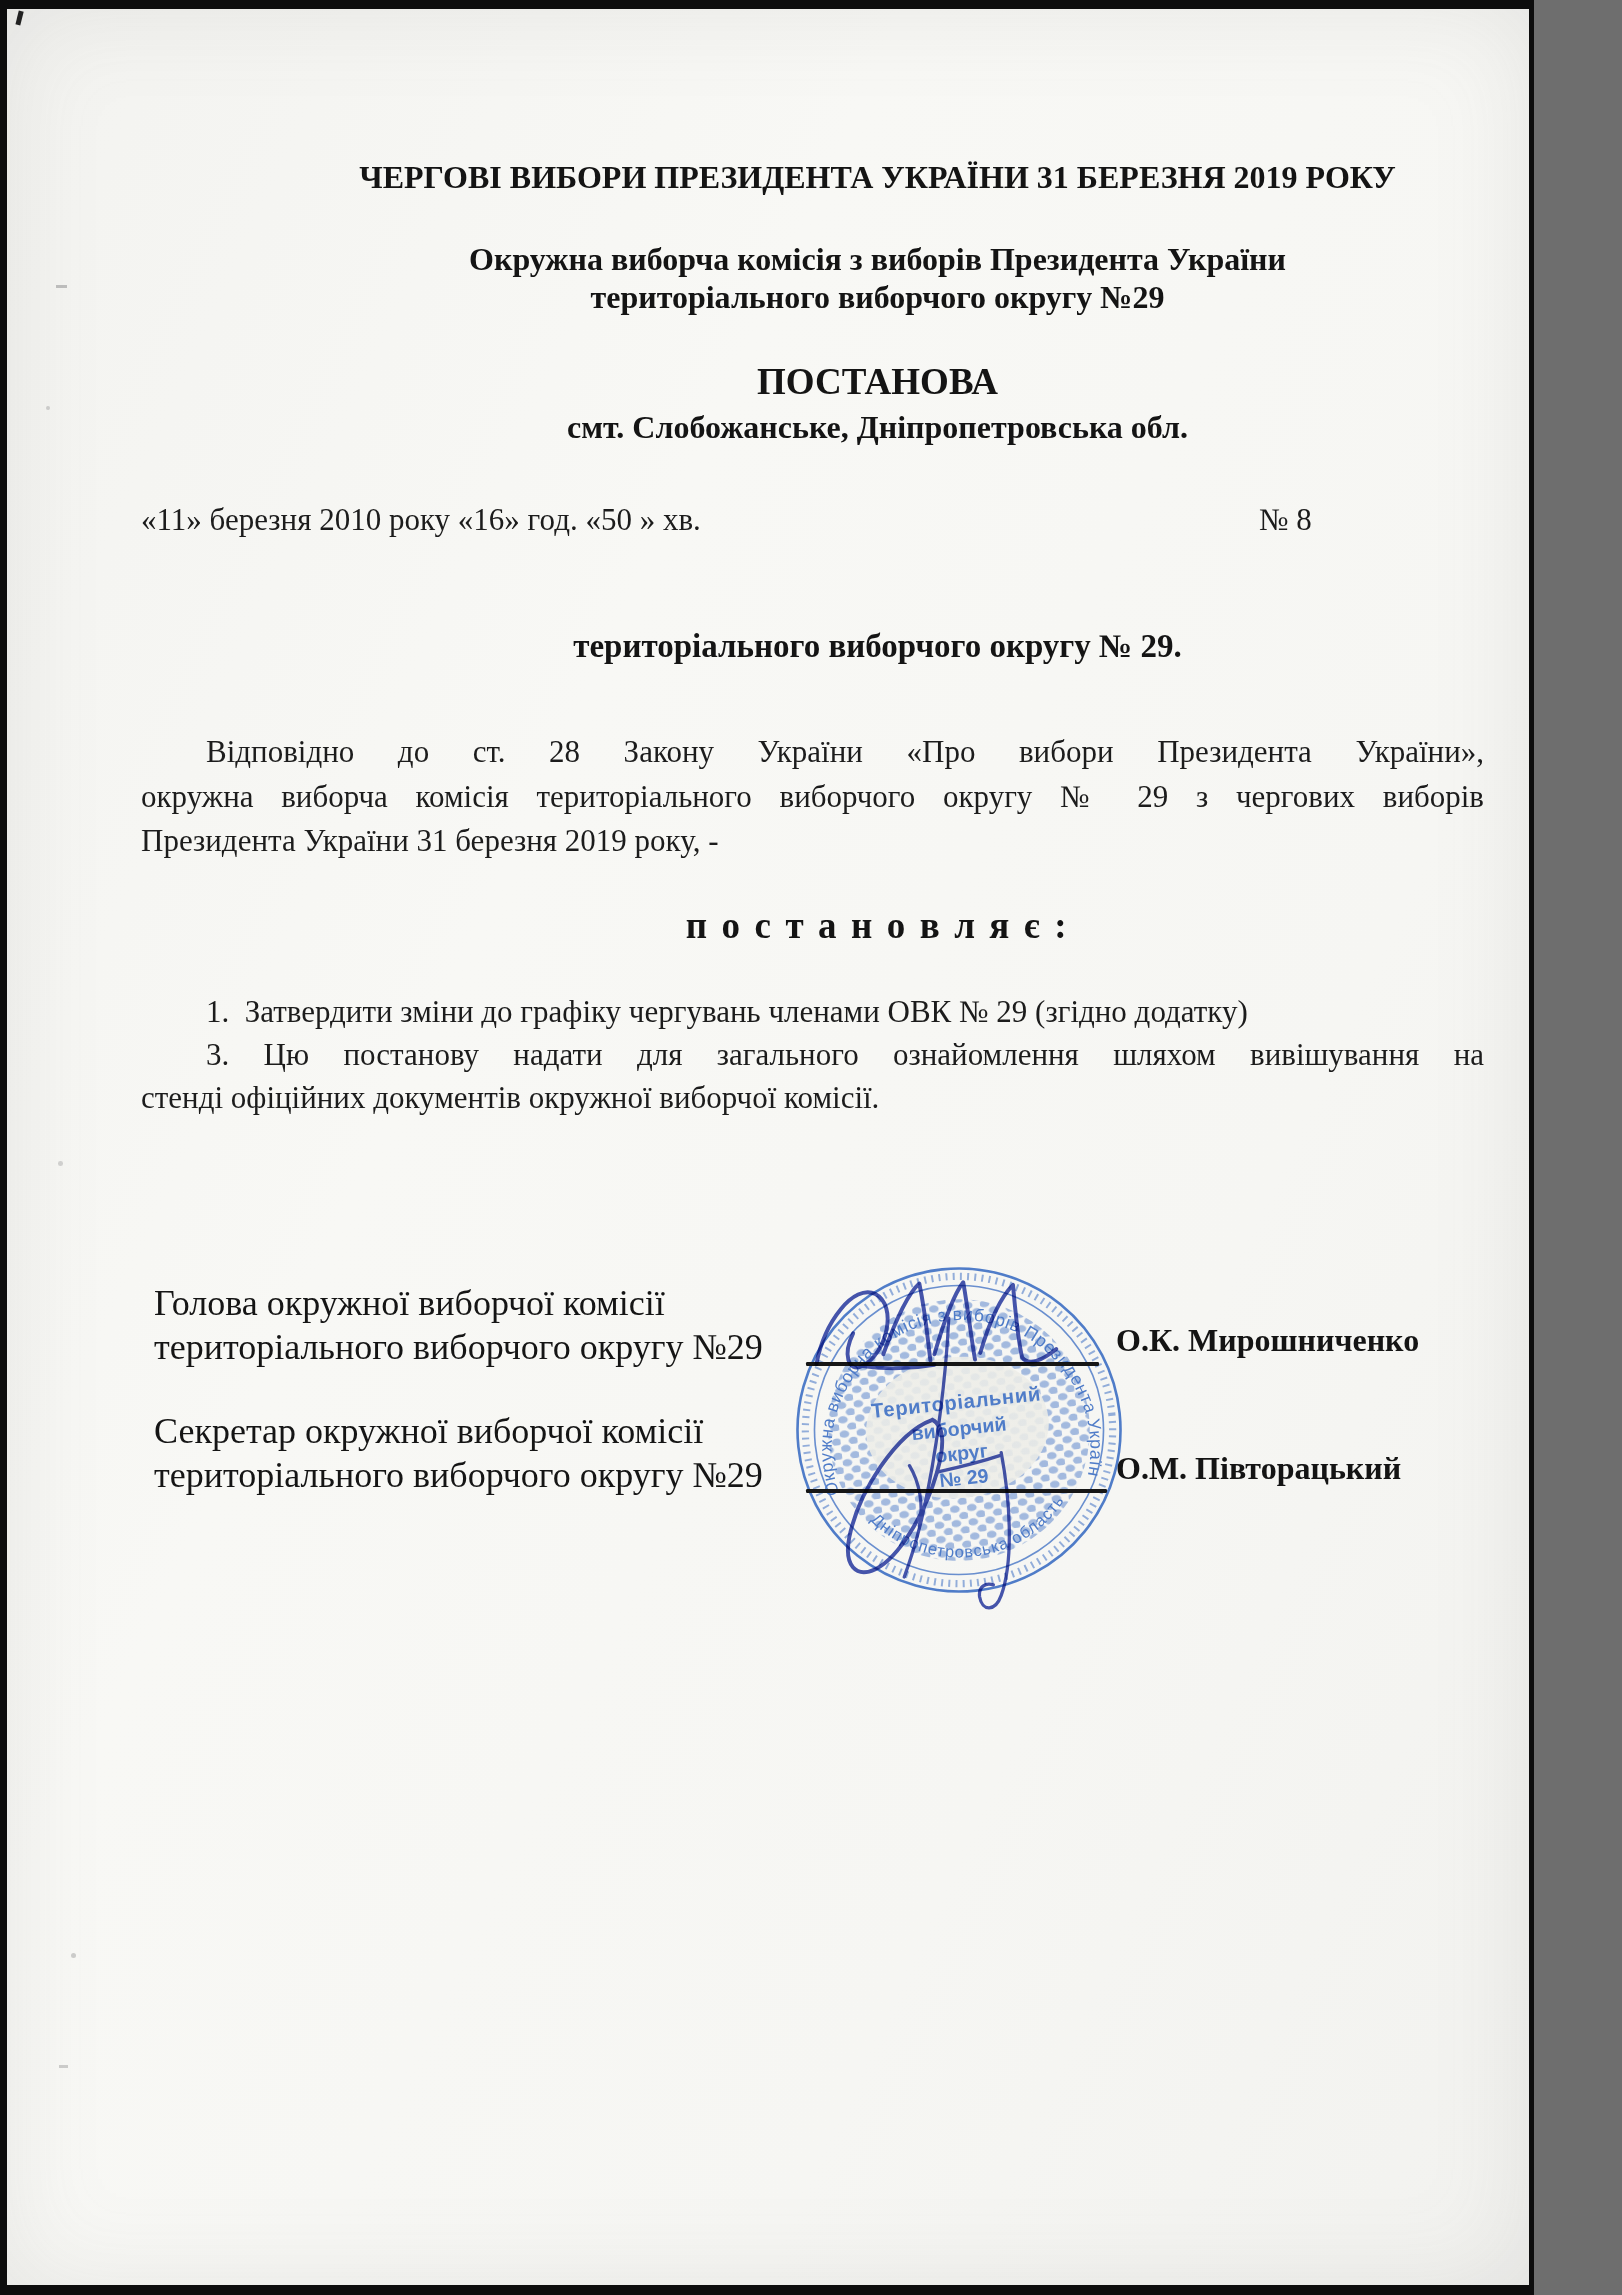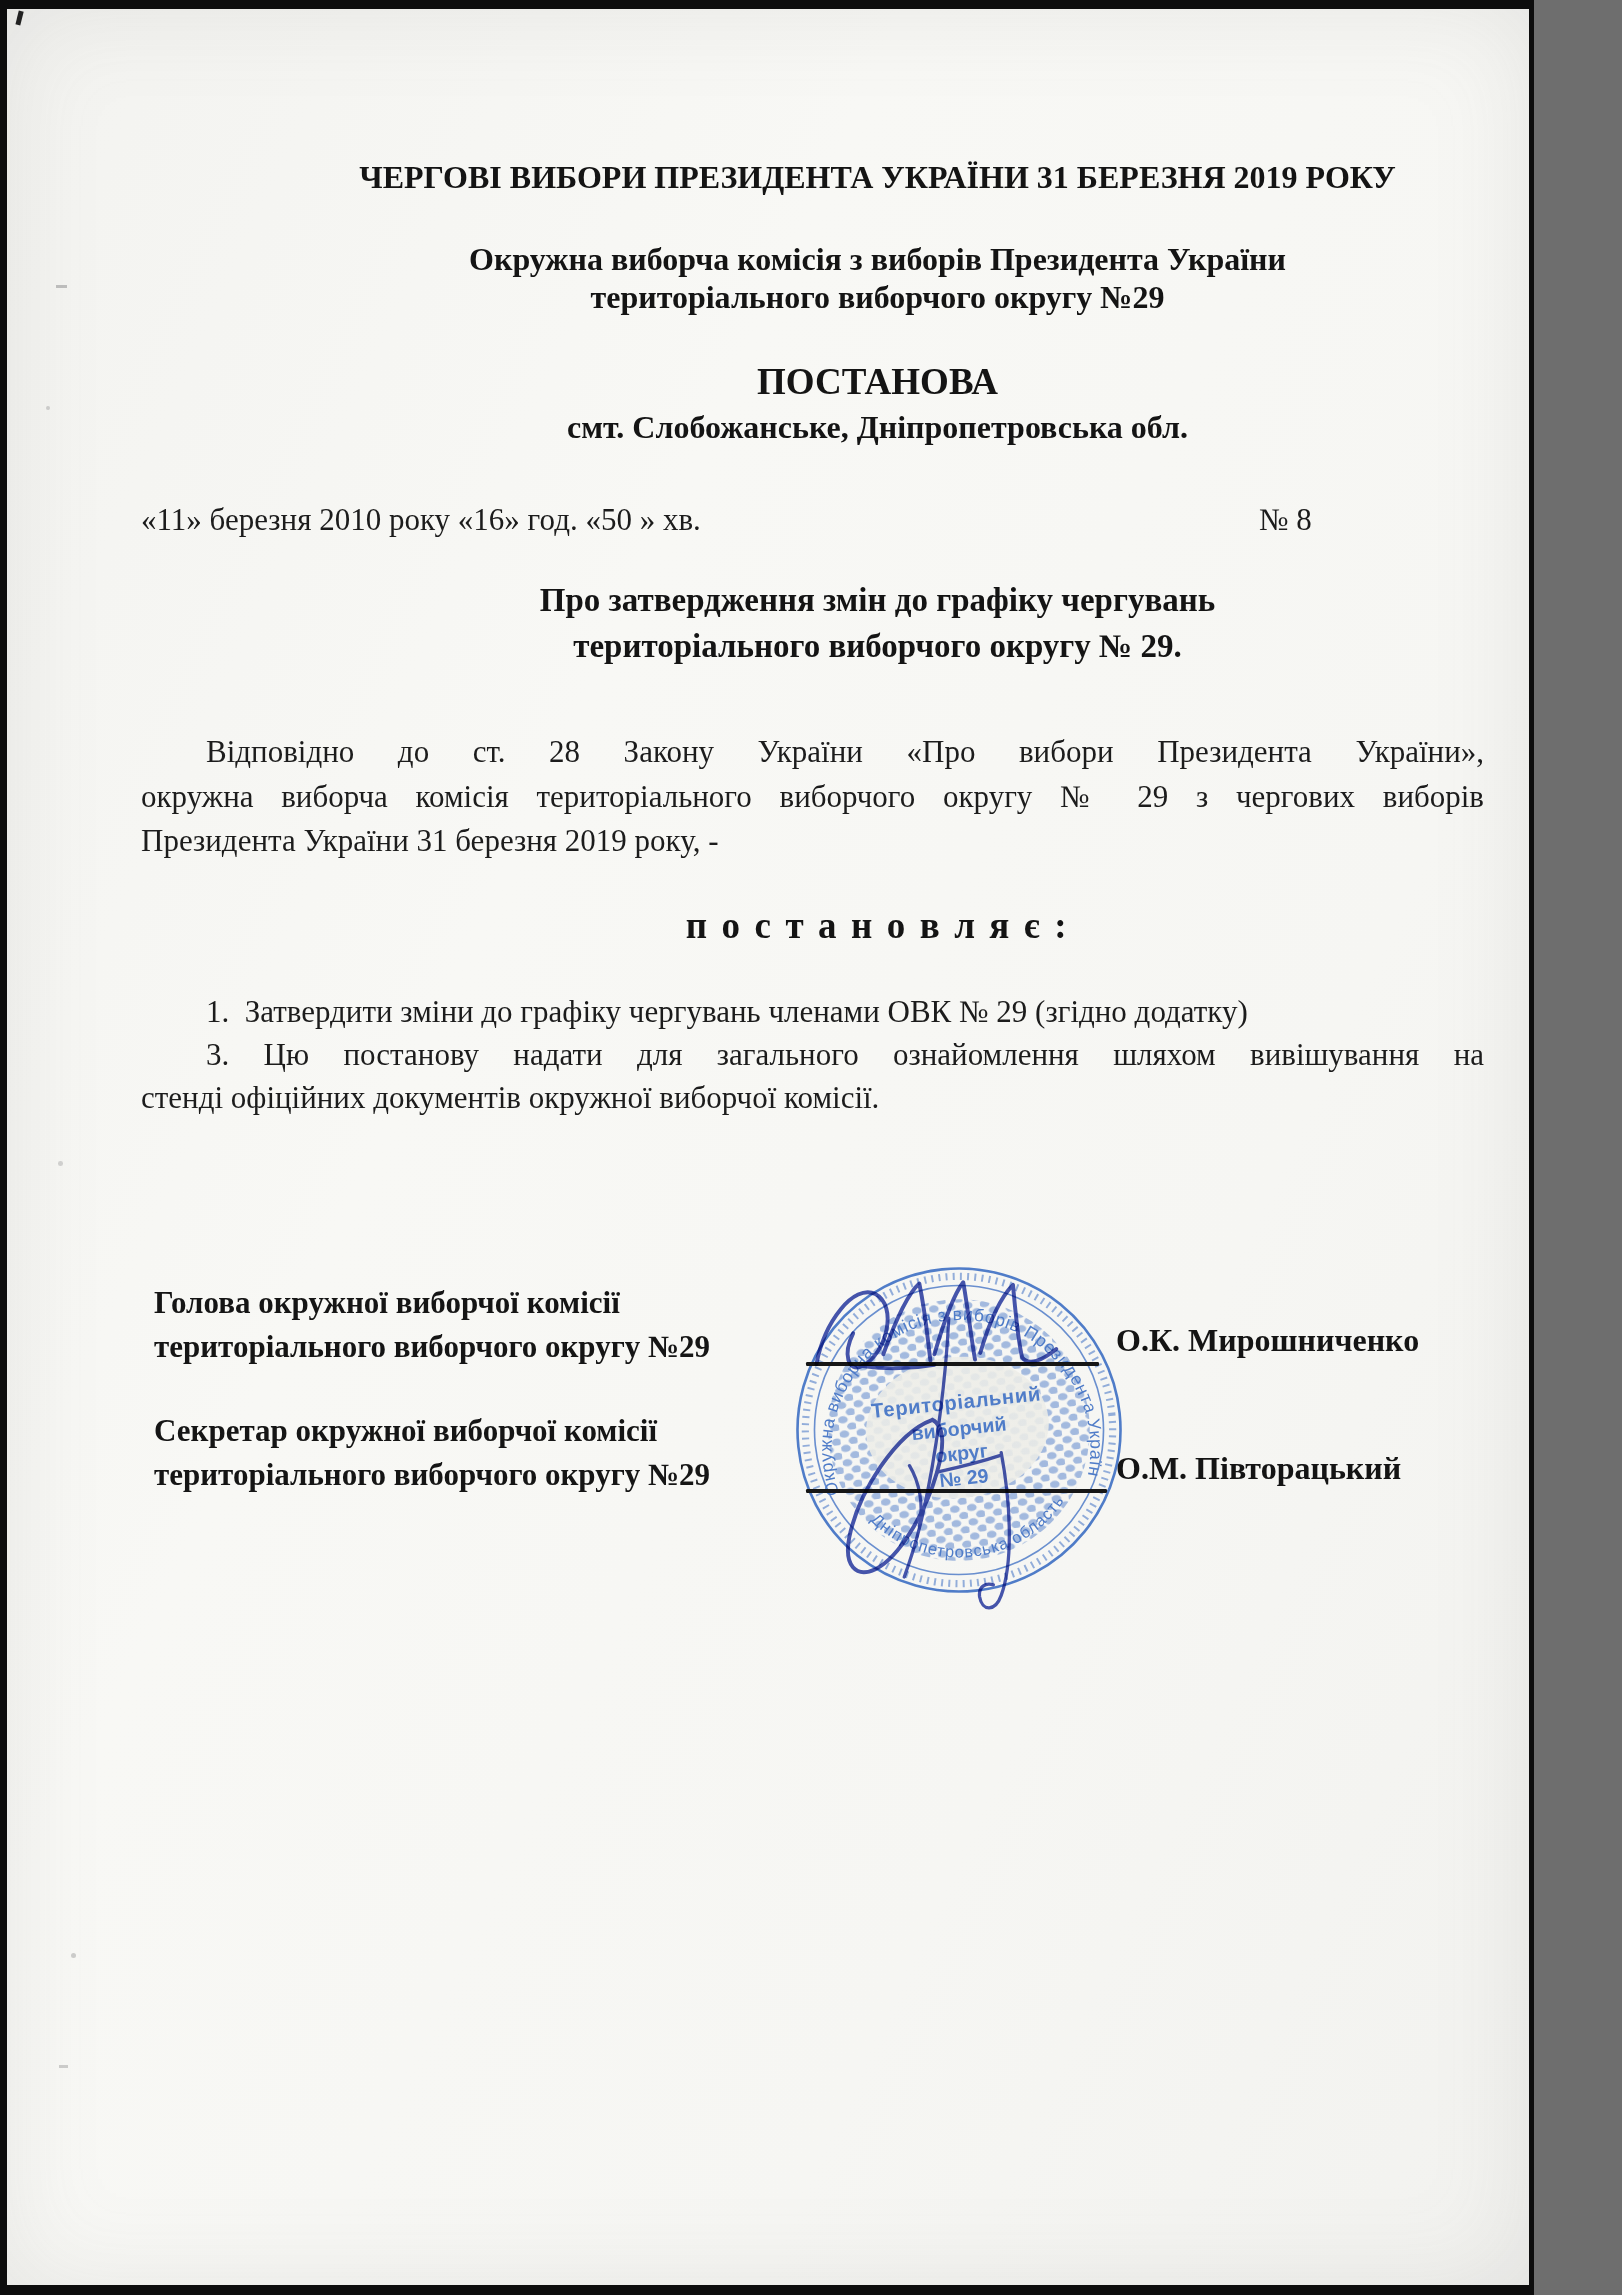--- a/index.html
+++ b/index.html
@@ -42,21 +42,21 @@
     z-index: 3;
   }
   .centered { text-align: center; padding-left: 65px; }
   .bold { font-weight: bold; color: #141414; }
   .justify { text-align: justify; text-align-last: justify; }
   .indent { text-indent: 65px; }
   .doctype { font-size: 37px; line-height: 46px; }
   .hdr { font-size: 32px; }
   .subj { font-size: 33px; }
   .resolves { font-size: 37px; letter-spacing: 2.6px; }
-  .role { left: 154px; font-size: 31px; font-weight: bold; color: #151515; }
+  .role { left: 154px; font-size: 36px; font-weight: normal; color: #151515; }
   .sig-name {
     position: absolute;
     left: 1116px;
     font-size: 32px;
     font-weight: bold;
     line-height: 47px;
     color: #141414;
     z-index: 7;
     white-space: nowrap;
   }
@@ -99,21 +99,20 @@
 
   <div class="line centered bold hdr" style="top:237px;">Окружна виборча комісія з виборів Президента України</div>
   <div class="line centered bold hdr" style="top:275px;">територіального виборчого округу №29</div>
 
   <div class="line centered bold doctype" style="top:359px;">ПОСТАНОВА</div>
   <div class="line centered bold hdr" style="top:405px;">смт. Слобожанське, Дніпропетровська обл.</div>
 
   <div class="line" style="top:498px;">«11» березня 2010 року «16» год. «50 » хв.</div>
   <div class="line" style="top:498px; left:1259px; width:262px;">№ 8</div>
 
-  <div class="line centered bold subj" style="top:578px;">Про затвердження змін до графіку чергувань</div>
   <div class="line centered bold subj" style="top:624px;">територіального виборчого округу № 29.</div>
 
   <div class="line justify indent" style="top:730px;">Відповідно до ст. 28 Закону України «Про вибори Президента України»,</div>
   <div class="line justify" style="top:775px;">окружна виборча комісія територіального виборчого округу № 29 з чергових виборів</div>
   <div class="line" style="top:819px;">Президента України 31 березня 2019 року, -</div>
 
   <div class="line centered bold resolves" style="top:904px;">п о с т а н о в л я є :</div>
 
   <div class="line indent" style="top:990px;">1.  Затвердити зміни до графіку чергувань членами ОВК № 29 (згідно додатку)</div>
   <div class="line justify indent" style="top:1033px;">3. Цю постанову надати для загального ознайомлення шляхом вивішування на</div>

